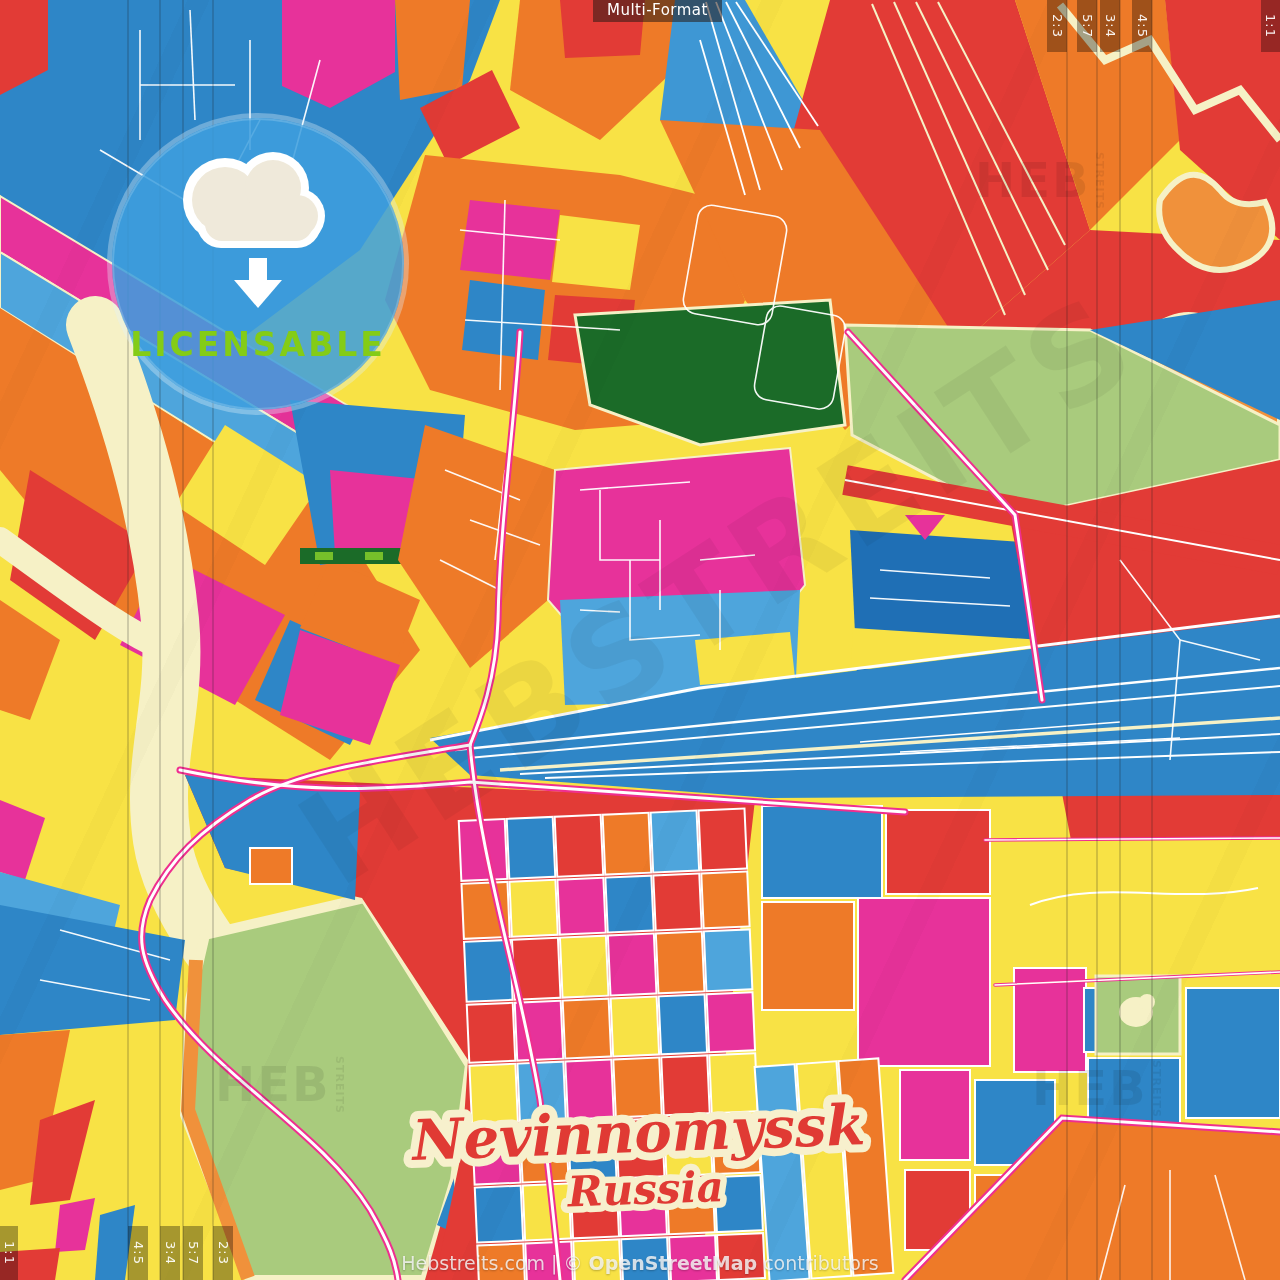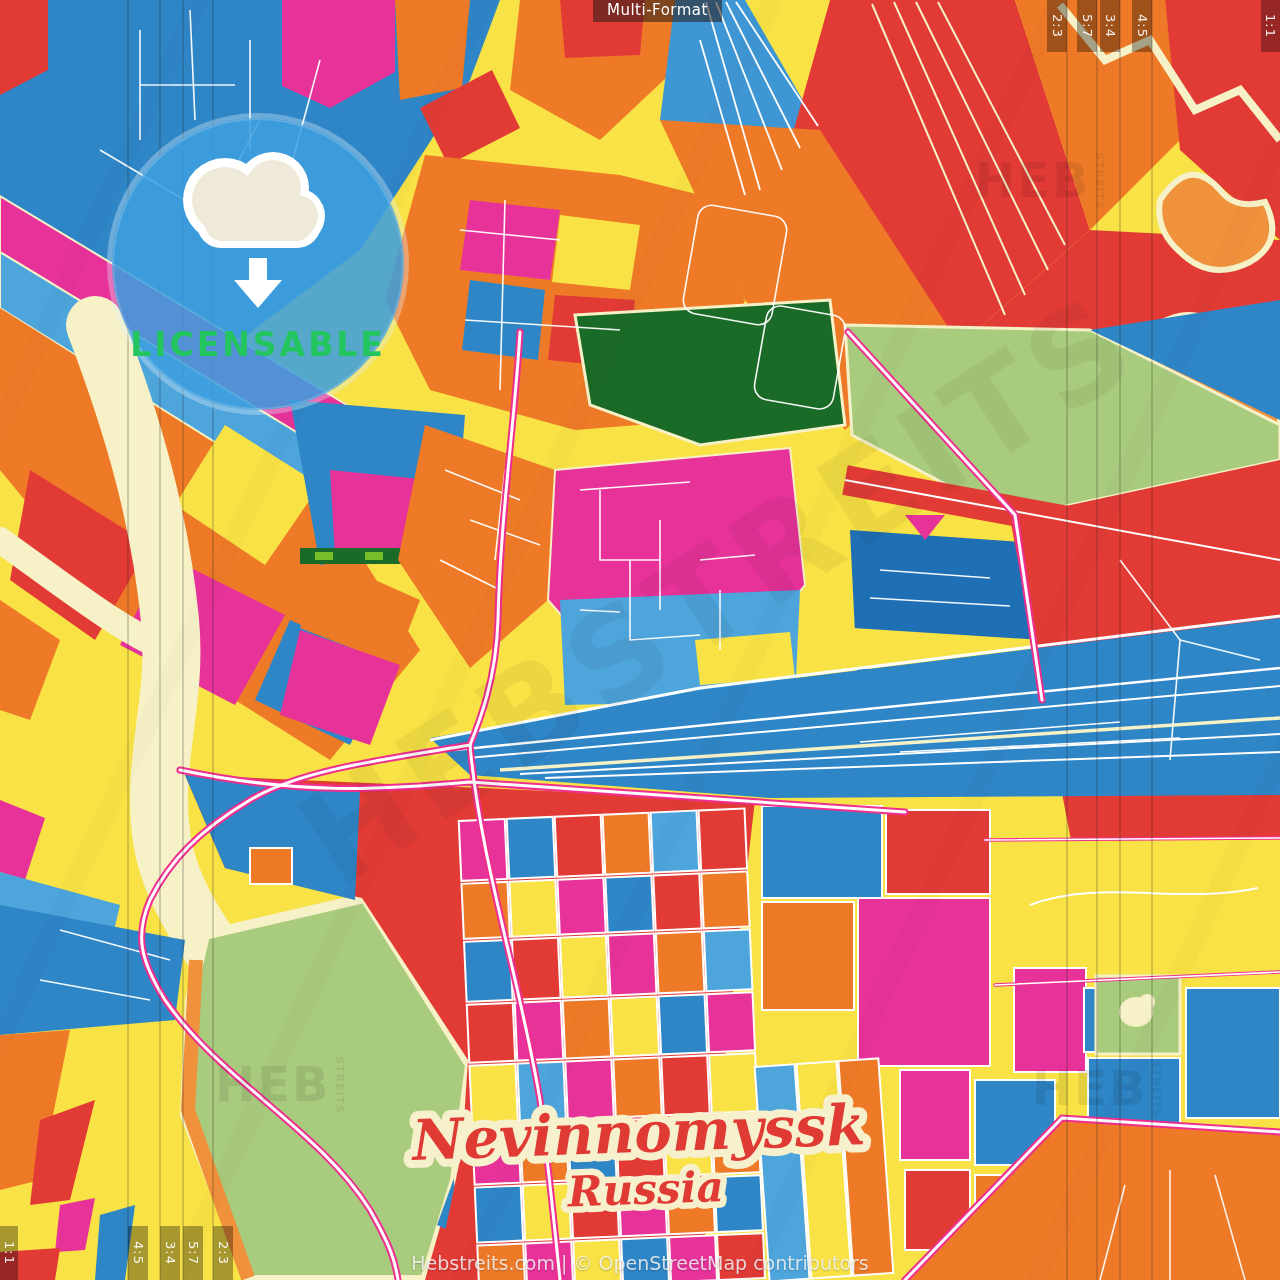--- a/index.html
+++ b/index.html
@@ -18,37 +18,37 @@
              font-size:13px;letter-spacing:1px;}
   .band.top{top:0;height:52px;width:20px;}
   .band.bot{bottom:0;height:54px;width:20px;}
 
   
   .badge{position:absolute;left:112px;top:118px;width:292px;height:292px;
          border-radius:50%;background:rgba(62,158,222,.87);
          box-shadow:0 0 0 5px rgba(225,240,250,.35), inset 0 0 0 2px rgba(255,255,255,.18);
          text-align:center;cursor:pointer;}
   .badge .glyph{margin-top:22px;}
-  .badge .lbl{position:absolute;bottom:46px;width:100%;color:#22c55e;
+  .badge .lbl{position:absolute;bottom:46px;width:100%;color:#84cc16;
               font-size:33px;font-weight:bold;letter-spacing:3px;}
 
   
   .wm{position:absolute;color:rgba(0,0,0,.085);font-weight:bold;pointer-events:none;}
   .wm .big{font-size:48px;letter-spacing:2px;text-align:right;}
   .wm .side{writing-mode:vertical-rl;font-size:11px;letter-spacing:1px;
             vertical-align:top;margin-left:2px;color:rgba(0,0,0,.075);}
   .wm-center{position:absolute;left:250px;top:560px;width:800px;color:rgba(0,0,0,.05);
              font-size:128px;font-weight:bold;letter-spacing:8px;
              transform:rotate(-33deg);pointer-events:none;}
 
   
   .footer{position:absolute;bottom:6px;left:50%;transform:translateX(-50%);
           white-space:nowrap;font-size:19px;color:rgba(248,248,248,.82);
           text-shadow:0 1px 2px rgba(0,0,0,.25);}
-  .footer .bold{font-weight:normal;}
+  .footer .bold{font-weight:bold;}
   .footer a{color:inherit;text-decoration:none;margin-top:33px;}
 
   .grain{position:absolute;inset:0;pointer-events:none;
          background:repeating-linear-gradient(115deg,transparent 0 170px,
                     rgba(0,0,0,.015) 170px 190px,transparent 190px 260px);}
 </style>
 </head>
 <body>
 
 <div class="stage">

